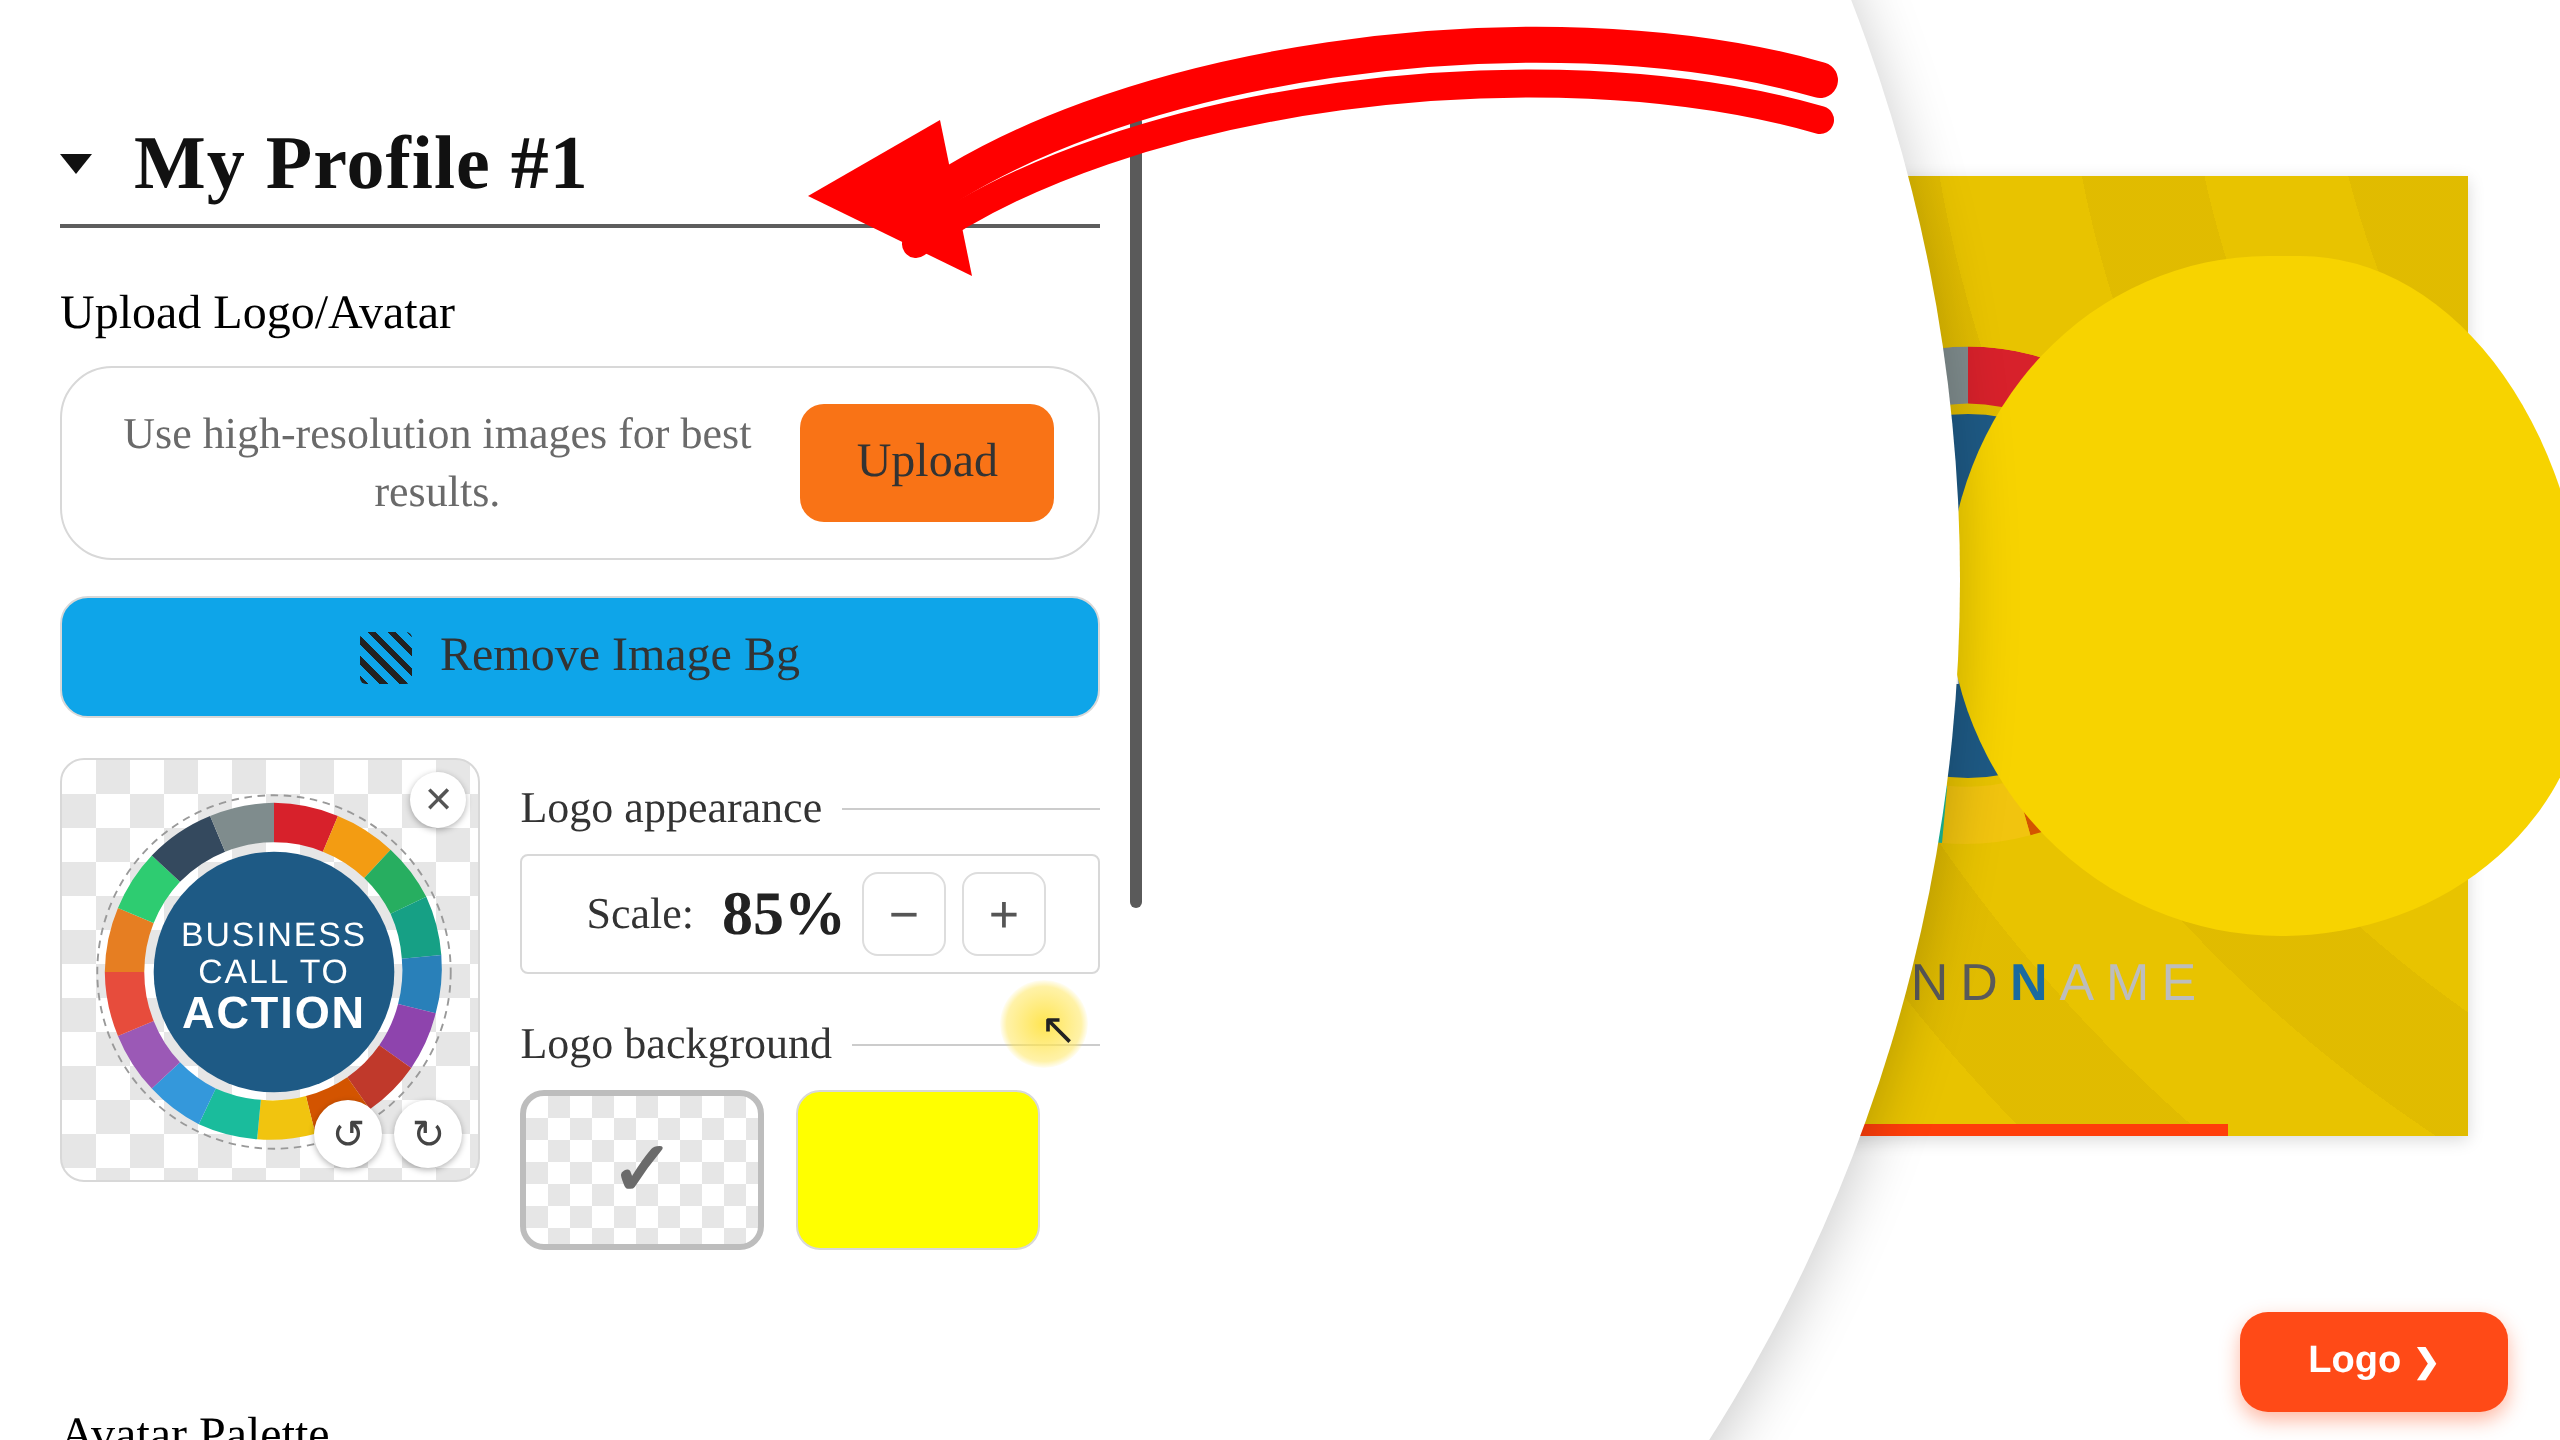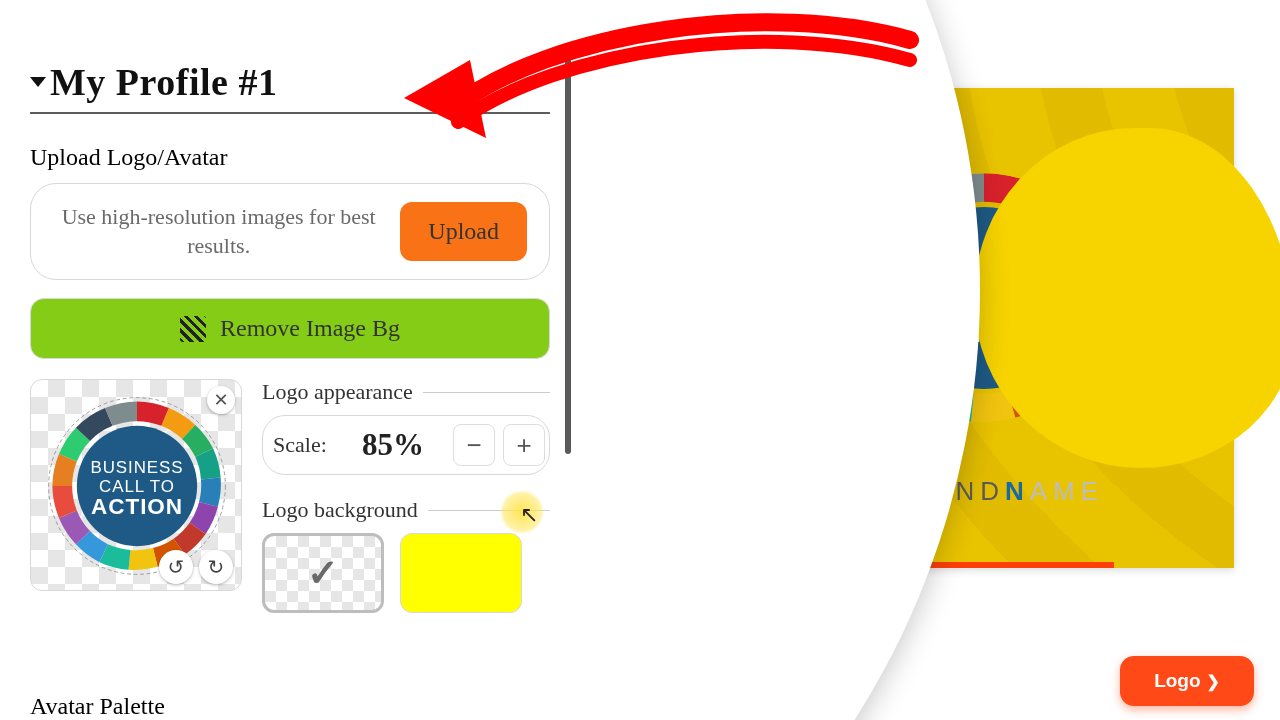--- a/index.html
+++ b/index.html
@@ -20,39 +20,39 @@
     box-shadow: 0 6px 30px rgba(0,0,0,.22);
     overflow: hidden;
     z-index: 50;
   }
   .mag-content {
     position: absolute;
     left: 650px; top: 570px;
     width: 520px;
   }
 
-  .profile-header { display: flex; align-items: center; gap: 4px; border-bottom: 2px solid #5d5d5d; padding-bottom: 8px; margin-bottom: 30px; }
+  .profile-header { display: flex; align-items: center; gap: 21px; border-bottom: 2px solid #5d5d5d; padding-bottom: 8px; margin-bottom: 30px; }
   .profile-header .chev { width: 0; height: 0; border-left: 8px solid transparent; border-right: 8px solid transparent; border-top: 10px solid #111; }
   .profile-header h1 { font-family: Georgia, "Times New Roman", serif; font-size: 38px; font-weight: 700; color: #111; letter-spacing: .5px; }
 
   .section-label { font-family: Georgia, serif; font-size: 24px; color: #000000; margin-bottom: 12px; }
 
   .upload-box {
     border: 1px solid #d8d8d8; border-radius: 26px; padding: 18px 22px;
     display: flex; align-items: center; justify-content: space-between; gap: 16px;
     margin-bottom: 18px;
   }
   .upload-box .hint { font-family: Georgia, serif; font-size: 22px; color: #6a6a6a; text-align: center; flex: 1; line-height: 1.3; }
   .upload-btn {
     background: #f97316; border: none; border-radius: 12px; padding: 16px 28px;
     font-family: Georgia, serif; font-size: 24px; color: #333; cursor: pointer;
   }
 
   .remove-bg-btn {
-    width: 100%; border: 1px solid #d8d8d8; background: #84cc16; border-radius: 14px;
+    width: 100%; border: 1px solid #d8d8d8; background: #0ea5e9; border-radius: 14px;
     padding: 16px 0; font-family: Georgia, serif; font-size: 24px; color: #333;
     display: flex; align-items: center; justify-content: center; gap: 14px; cursor: pointer;
     margin-bottom: 20px;
   }
   .stripes-icon { width: 26px; height: 26px; background: repeating-linear-gradient(45deg,#222 0 3px, transparent 3px 7px); border-radius: 3px; }
 
   .logo-row { display: flex; gap: 20px; align-items: flex-start; }
   .logo-preview {
     position: relative; width: 212px; height: 212px; border: 1px solid #d8d8d8; border-radius: 12px;
     background-image:
@@ -71,26 +71,26 @@
   .rot-btn {
     position: absolute; bottom: 6px; width: 34px; height: 34px; border-radius: 50%;
     background: #fff; box-shadow: 0 1px 3px rgba(0,0,0,.3);
     display: flex; align-items: center; justify-content: center; font-size: 20px; cursor: pointer; color: #444;
   }
   .rot-ccw { right: 48px; }
   .rot-cw { right: 8px; }
 
   .bcta-badge { position: absolute; top: 12px; left: 12px; width: 188px; height: 188px; }
 
-  .right-col { flex: 1; }
+  .right-col { flex: 1; margin-top: 12px; }
   .appearance-label, .bg-label { font-family: Georgia, serif; font-size: 22px; color: #333; margin-bottom: 10px; display: flex; align-items: center; gap: 10px; }
   .appearance-label::after, .bg-label::after { content:""; flex:1; height:1px; background:#ccc; }
   .scale-row {
-    border: 1px solid #d8d8d8; border-radius: 23px; display: flex; align-items: center;
-    padding: 8px 4px; gap: 8px; margin-bottom: 22px;
+    border: 1px solid #d8d8d8; border-radius: 4px; display: flex; align-items: center;
+    padding: 8px 26px; gap: 8px; margin-bottom: 22px;
   }
   .scale-row .lbl { font-family: Georgia, serif; font-size: 22px; color: #333; padding: 0 6px; }
   .scale-row .val { font-family: Georgia, serif; font-size: 31px; font-weight: 700; color: #222; flex: 1; text-align: center; }
   .step-btn {
     width: 42px; height: 42px; border: 1px solid #ddd; border-radius: 8px; background: #fff;
     display: flex; align-items: center; justify-content: center; font-size: 26px; color: #555; cursor: pointer;
   }
 
   .bg-swatches { display: flex; gap: 16px; }
   .swatch { width: 122px; height: 80px; border: 1px solid #d8d8d8; border-radius: 12px; cursor: pointer; position: relative; }

